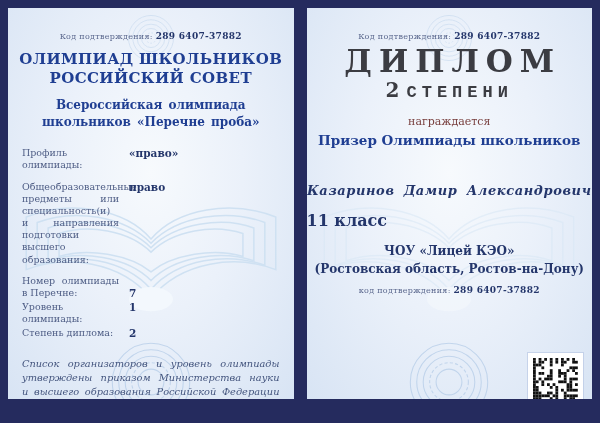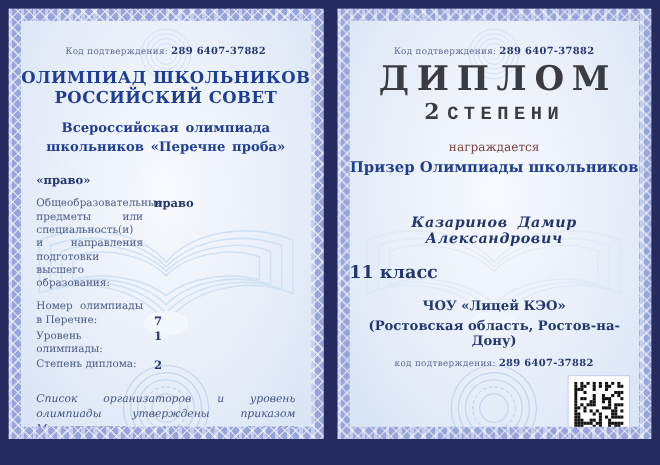--- a/index.html
+++ b/index.html
@@ -3,21 +3,21 @@
 <meta charset="utf-8">
 <style>
   html,body{margin:0;padding:0;}
   body{
     width:600px;height:423px;overflow:hidden;
     background:#252b5e;
     font-family:"DejaVu Serif", serif;
   }
   .spread{display:flex;gap:13px;padding:8px;height:407px;box-sizing:border-box;}
   .page{
-    flex:1;position:relative;box-sizing:border-box;padding:11px;
+    flex:1;position:relative;box-sizing:border-box;
     background-color:#aeb9e4;
     background-image:
       repeating-linear-gradient(45deg, rgba(255,255,255,.55) 0 1.5px, rgba(255,255,255,0) 1.5px 7px),
       repeating-linear-gradient(135deg, rgba(255,255,255,.55) 0 1.5px, rgba(255,255,255,0) 1.5px 7px),
       repeating-linear-gradient(90deg, #c4cdef 0 3px, #98a5d8 3px 11px);
   }
   .inner{
     position:relative;height:100%;box-sizing:border-box;overflow:hidden;
     background:radial-gradient(ellipse at 50% 42%, #f7fafd 0%, #ebf1fa 45%, #d8e4f4 100%);
   }
@@ -93,20 +93,21 @@
           <span class="b">289 6407-37882</span>
         </div>
         <div class="l-title">
           <div>ОЛИМПИАД ШКОЛЬНИКОВ</div>
           <div>РОССИЙСКИЙ СОВЕТ</div>
         </div>
         <div class="l-sub">Всероссийская олимпиада школьников «Перечне проба»</div>
 
         <div class="fields">
           <div class="frow gap">
+            <div class="flabel">Профиль олимпиады:</div>
             <div class="fvalue">«право»</div>
           </div>
           <div class="frow gap">
             <div class="flabel">Общеобразовательные предметы или специальность(и) и направления подготовки высшего образования:</div>
             <div class="fvalue">право</div>
           </div>
           <div class="frow">
             <div class="flabel">Номер олимпиады в Перечне:</div>
             <div class="fvalue" style="align-self:end">7</div>
           </div>

